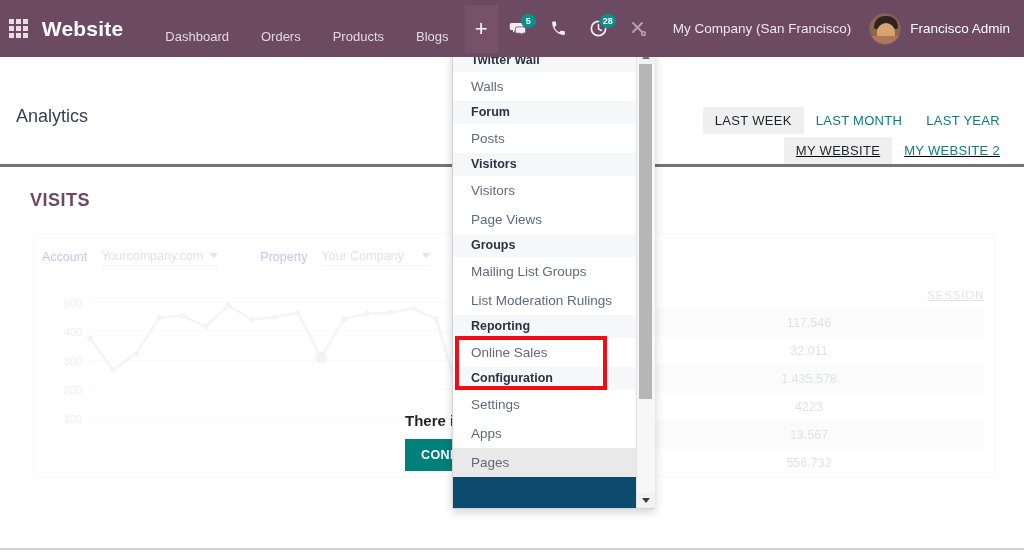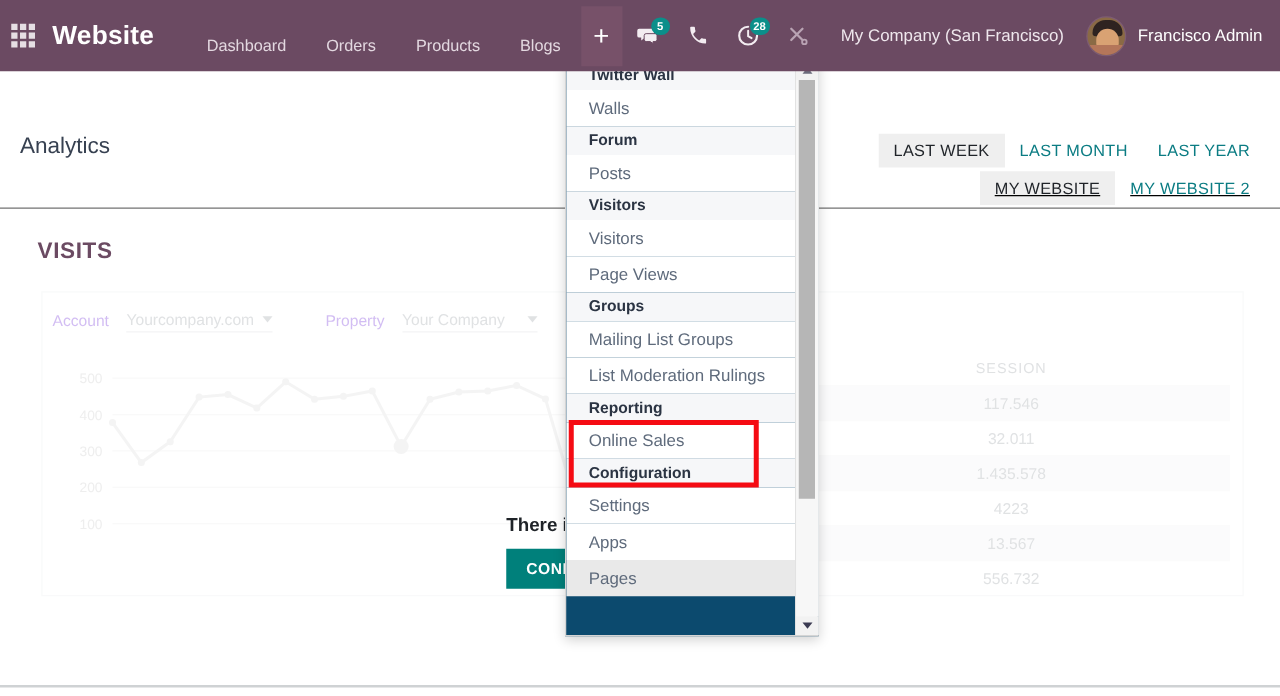--- a/index.html
+++ b/index.html
@@ -31,21 +31,21 @@
   .company { font-size:13.5px; color:#efe7ed; padding:0 14px; cursor:pointer; white-space:nowrap; }
   .user { display:flex; align-items:center; padding:0 14px 0 4px; cursor:pointer; }
   .avatar { width:32px; height:32px; border-radius:50%; margin-right:9px; overflow:hidden; position:relative;
             background:#8a6a45; border:1px solid #7d5c73; }
   .avatar .hair { position:absolute; left:4px; top:2px; width:24px; height:13px; background:#2e2320; border-radius:12px 12px 3px 3px; }
   .avatar .face { position:absolute; left:7px; top:9px; width:18px; height:20px; background:#d9a273; border-radius:9px 9px 8px 8px; }
   .avatar .shirt{ position:absolute; left:1px; bottom:0; width:30px; height:8px; background:#b4765a; }
   .uname { font-size:13.5px; color:#fff; white-space:nowrap; }
 
   
-  .cp { position:absolute; top:48px; left:0; width:1024px; height:119px; background:#fff; border-bottom:1px solid #737373; }
+  .cp { position:absolute; top:48px; left:0; width:1024px; height:119px; background:#fff; border-bottom:3px solid #737373; }
   .cp-title { position:absolute; left:16px; top:58px; font-size:18px; color:#374151; }
   .cp-go {
     position:absolute; left:16px; top:122px; background:#00807b; color:#fff; border:none;
     font-size:12.5px; font-weight:bold; letter-spacing:.4px; padding:9px 14px; cursor:pointer;
   }
   .btn-row { position:absolute; display:flex; align-items:center; }
   .row1 { right:12px; top:59px; }
   .row2 { right:12px; top:89px;text-decoration:underline; }
   .pill { font-size:13px; color:#0b7c83; padding:6px 12px; cursor:pointer; white-space:nowrap; letter-spacing:.3px; }
   .pill.active { background:#efefef; color:#1f2328; }
@@ -59,21 +59,21 @@
   }
   .ga-selrow { position:absolute; top:8px; left:8px; right:8px; height:30px; display:flex; align-items:center; }
   .sel-label { font-size:12.5px; color:#6d28d9; margin-right:14px; }
   .sel-field { border-bottom:1px solid #dadce0; min-width:108px; display:flex; align-items:center;
                justify-content:space-between; margin-right:42px; padding-bottom:2px; }
   .sel-val { font-size:12.5px; color:#9aa0a6; }
   .caret { width:0;height:0;border-left:4px solid transparent;border-right:4px solid transparent;border-top:5px solid #9aa0a6; margin-left:7px; }
   .ga-chart { position:absolute; left:12px; top:48px; width:560px; height:180px; }
   .ga-table { position:absolute; left:600px; top:48px; right:10px; bottom:10px; }
   .gt-head { height:26px; display:flex; align-items:center; }
-  .gt-head span { flex:1; text-align:center; font-size:11.5px; color:#9aa0a6; letter-spacing:.8px; }
+  .gt-head span { flex:1; text-align:right; font-size:11.5px; color:#9aa0a6; letter-spacing:.8px;text-decoration:underline; }
   .gt-row { height:28px; display:flex; align-items:center; border-top:1px solid #f3f4f5; }
   .gt-row.alt { background:#f4f5f6; }
   .gt-row span { flex:1; text-align:center; font-size:12.5px; color:#9aa0a6; }
 
   
   .ga-overlay { position:absolute; left:405px; top:244px; width:250px; z-index:18; }
   .ga-msg { font-size:15px; font-weight:bold; color:#1f2328; white-space:nowrap; }
   .ga-connect { margin-top:10px; display:inline-block; background:#00807b; color:#fff; font-size:12.5px;
                 font-weight:bold; letter-spacing:.4px; padding:9px 16px; border:none; cursor:pointer; }
 

